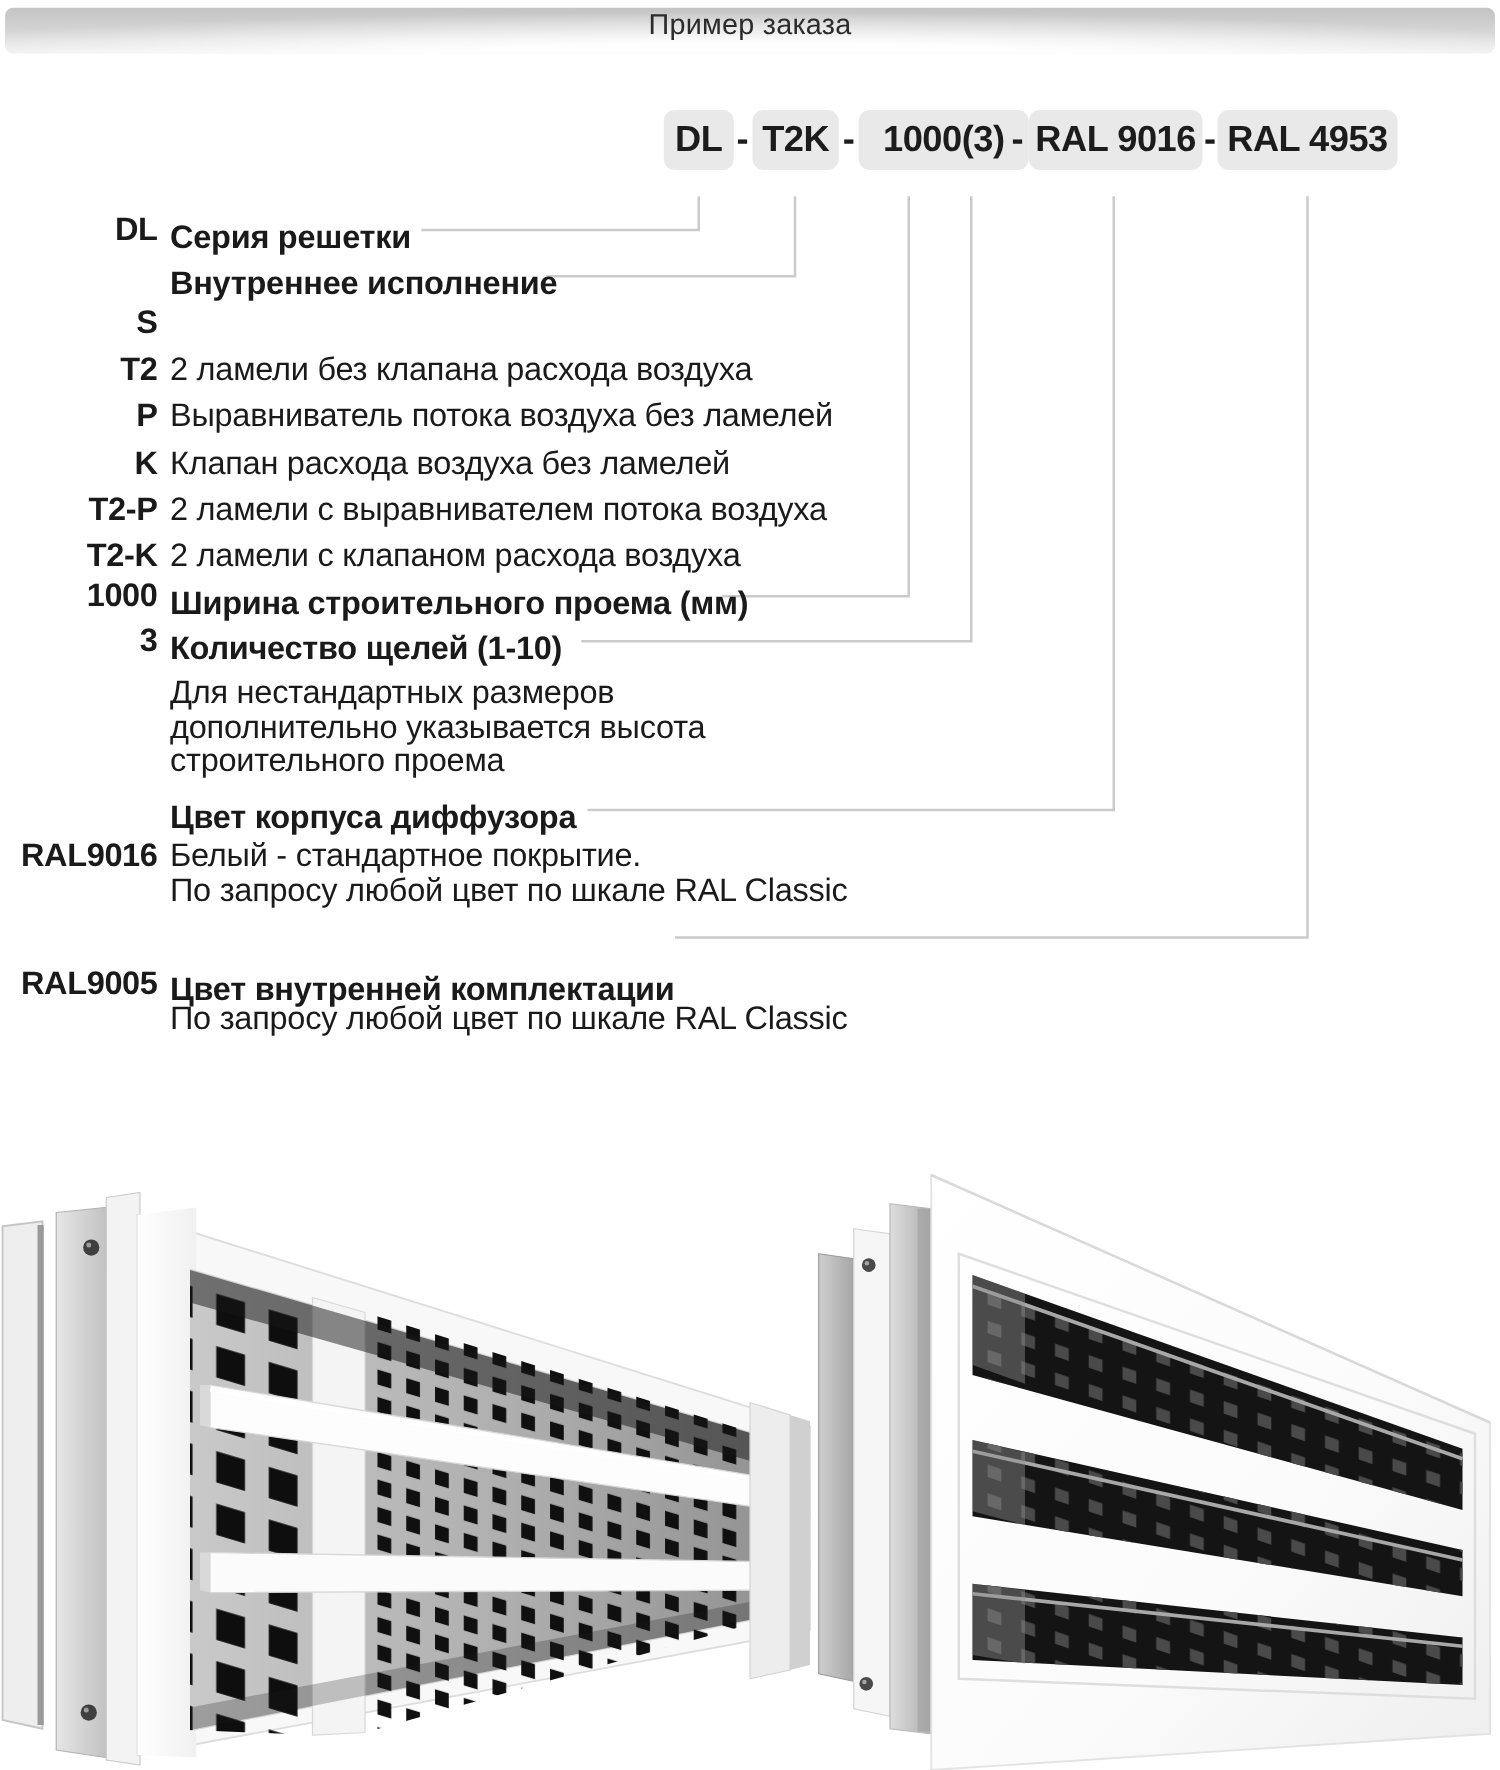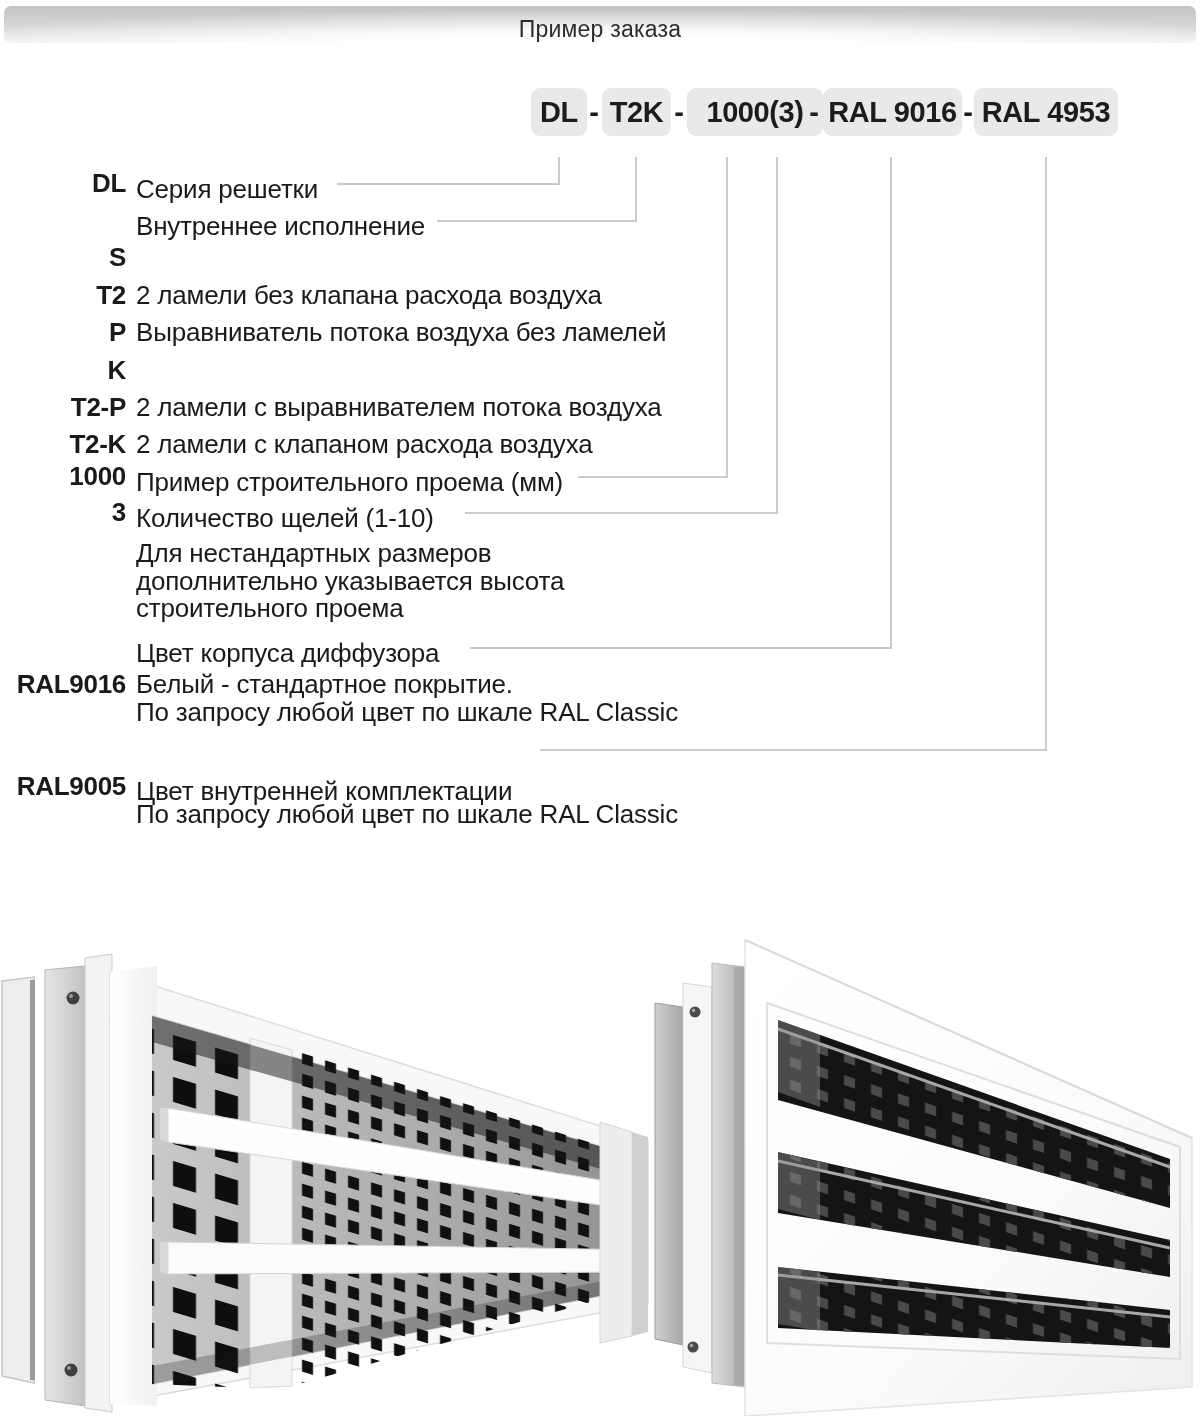--- a/index.html
+++ b/index.html
@@ -9,21 +9,21 @@
     color:#1a1a1a;
     -webkit-font-smoothing:antialiased;
   }
   
   .header-bar{
     position:absolute;left:4px;top:6px;width:1192px;height:37px;
     border-radius:7px;
     background:
       radial-gradient(90% 150% at 50% 115%, rgba(255,255,255,.97) 25%, rgba(255,255,255,0) 70%),
       linear-gradient(to bottom,#c3c3c3 0%,#d6d6d6 55%,#efefef 100%);
-    display:flex;align-items:flex-end;justify-content:center;
+    display:flex;align-items:flex-start;justify-content:center;
   }
   .header-bar .title{font-size:23px;color:#2b2b2b;letter-spacing:.2px;}
   
   .seg{
     position:absolute;top:88px;height:48px;
     background:#e9e9e9;border-radius:9px;
     display:flex;align-items:center;justify-content:center;
     font-size:29px;font-weight:700;letter-spacing:-.4px;color:#1c1c1c;
     white-space:nowrap;
   }
@@ -33,21 +33,21 @@
     font-size:29px;font-weight:700;color:#1c1c1c;
   }
   
   .connectors{position:absolute;left:0;top:0;pointer-events:none;}
   .connectors polyline{fill:none;stroke:#cbcbcb;stroke-width:2;}
   
   .lrow{position:absolute;left:0;height:27px;display:flex;align-items:center;white-space:nowrap;}
   .lcode{display:inline-block;width:126px;text-align:right;margin-right:10px;
          font-size:26px;font-weight:700;letter-spacing:-.3px;}
   .llabel{font-size:26px;font-weight:400;letter-spacing:-.2px;}
-  .lb{font-weight:400;margin-top:12px;}
+  .lb{font-weight:700;margin-top:12px;}
   
   .photo{position:absolute;}
 </style>
 </head>
 <body>
 
 <div class="header-bar">
   <span class="title">Пример заказа</span>
 </div>
 
@@ -84,32 +84,33 @@
 <div class="lrow" style="top:282px">
     <span class="lcode">T2</span>
     <span class="llabel">2 ламели без клапана расхода воздуха</span>
   </div>
 <div class="lrow" style="top:319px">
     <span class="lcode">P</span>
     <span class="llabel">Выравниватель потока воздуха без ламелей</span>
   </div>
 <div class="lrow" style="top:357px">
     <span class="lcode">K</span>
+    <span class="llabel">Клапан расхода воздуха без ламелей</span>
   </div>
 <div class="lrow" style="top:394px">
     <span class="lcode">T2-P</span>
     <span class="llabel">2 ламели с выравнивателем потока воздуха</span>
   </div>
 <div class="lrow" style="top:431px">
     <span class="lcode">T2-K</span>
     <span class="llabel">2 ламели с клапаном расхода воздуха</span>
   </div>
 <div class="lrow" style="top:463px">
     <span class="lcode">1000</span>
-    <span class="llabel lb">Пример строительного проема (мм)</span>
+    <span class="llabel lb">Ширина строительного проема (мм)</span>
   </div>
 <div class="lrow" style="top:499px">
     <span class="lcode">3</span>
     <span class="llabel lb">Количество щелей (1-10)</span>
   </div>
 <div class="lrow" style="top:540px">
     <span class="lcode"></span>
     <span class="llabel">Для нестандартных размеров</span>
   </div>
 <div class="lrow" style="top:568px">

